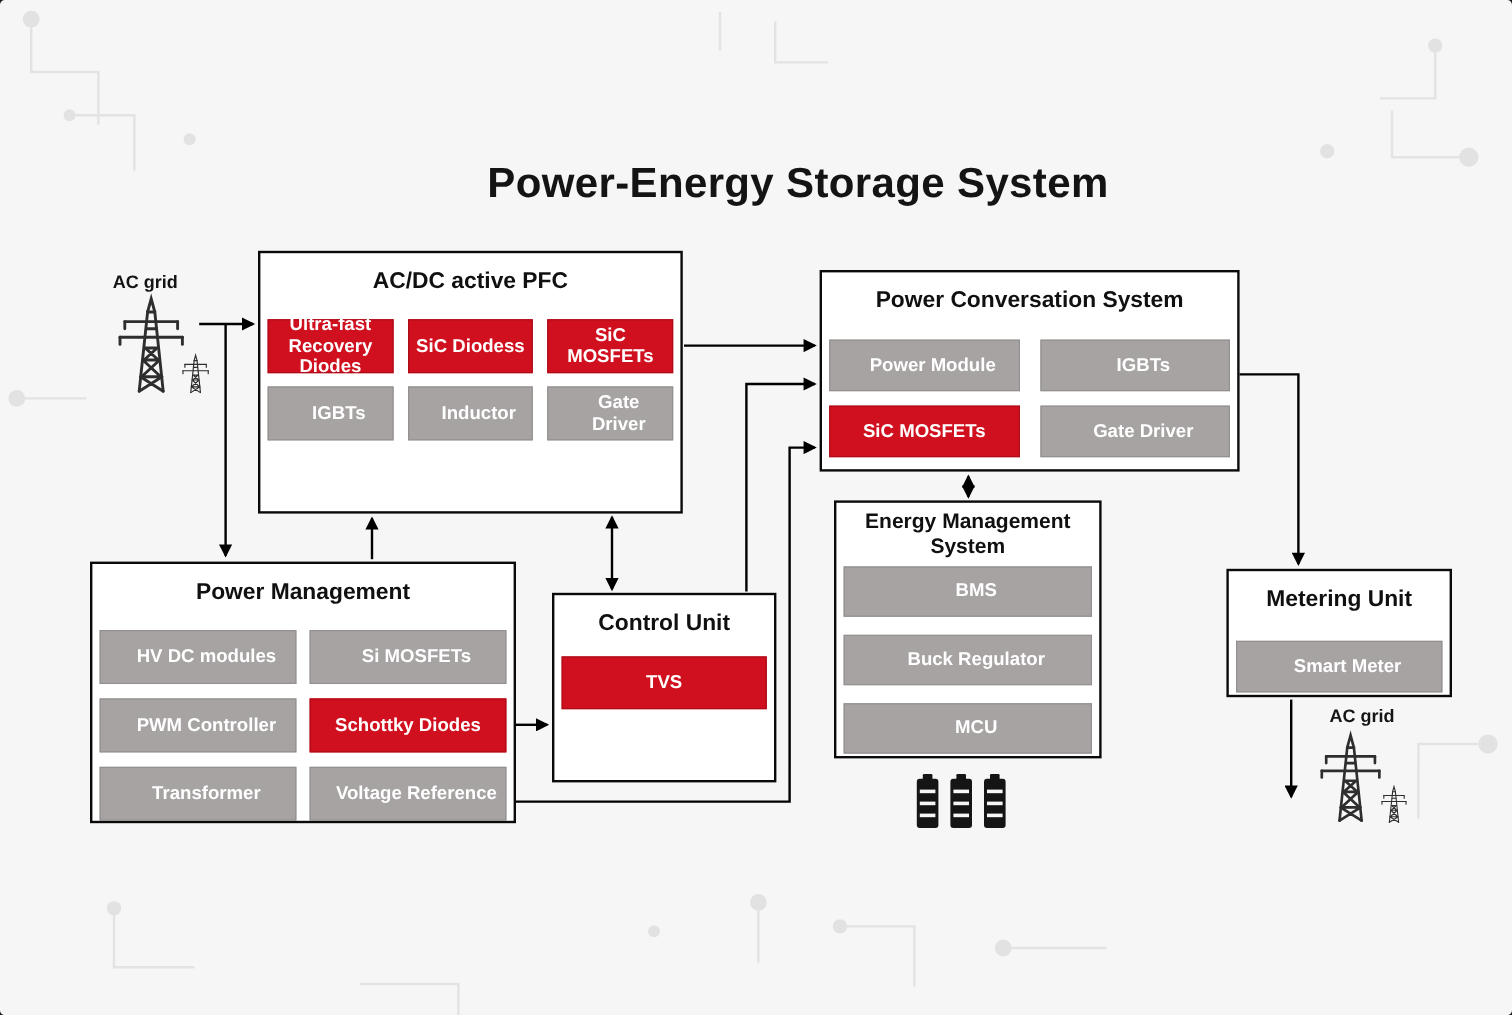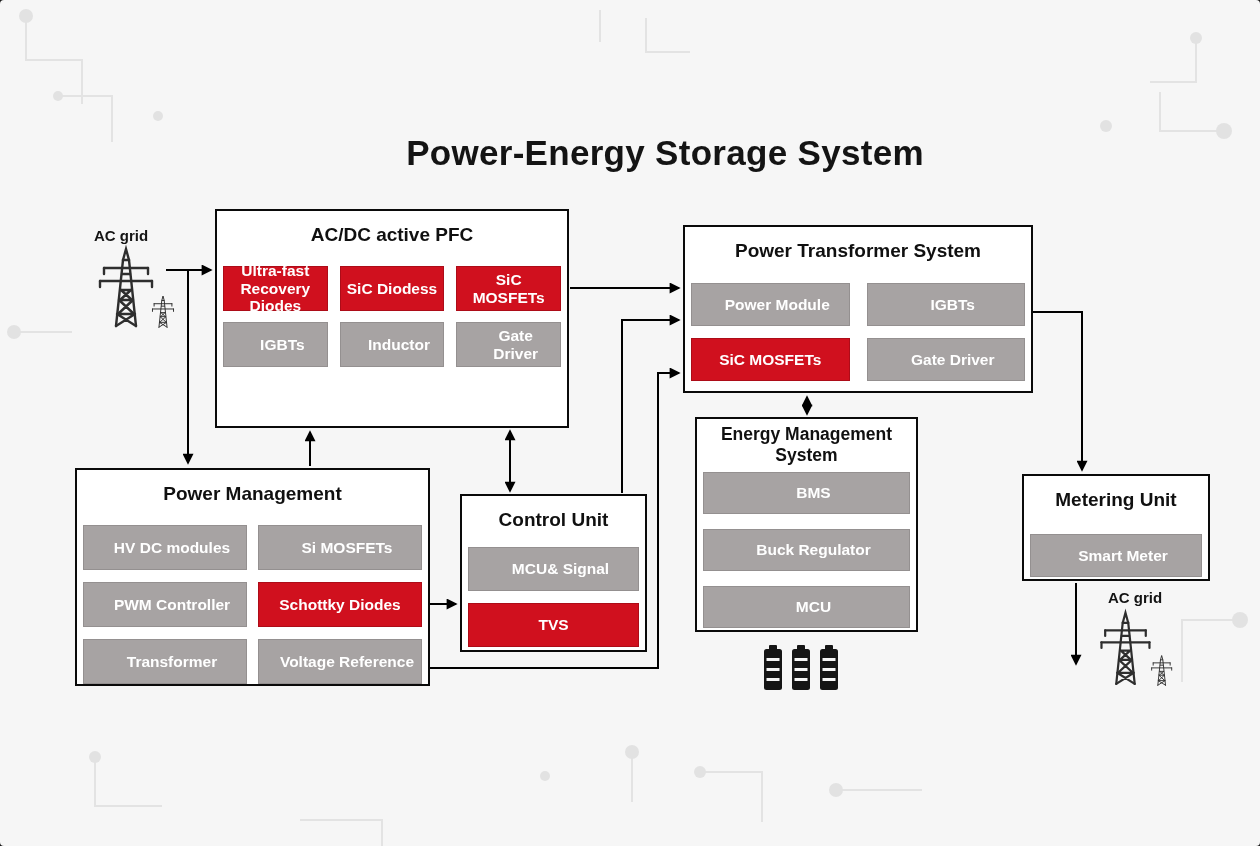--- a/index.html
+++ b/index.html
@@ -139,21 +139,21 @@
       <div class="chip" data-variant="gray">
         <span>Inductor</span>
       </div>
       <div class="chip" data-variant="gray">
         <span>Gate Driver</span>
       </div>
     </div>
   </section>
 
   <section class="box" id="box-pcs" style="left:683px;top:225px;width:350px;height:168px;">
-    <h2 class="box-title">Power Transformer System</h2>
+    <h2 class="box-title">Power Conversation System</h2>
     <div class="chip-grid">
       <div class="chip" data-variant="gray">
         <span>Power Module</span>
       </div>
       <div class="chip" data-variant="gray">
         <span>IGBTs</span>
       </div>
       <div class="chip" data-variant="red">
         <span>SiC MOSFETs</span>
       </div>
@@ -198,23 +198,20 @@
       </div>
       <div class="chip" data-variant="gray">
         <span>Voltage Reference</span>
       </div>
     </div>
   </section>
 
   <section class="box" id="box-cu" style="left:460px;top:494px;width:187px;height:158px;">
     <h2 class="box-title">Control Unit</h2>
     <div class="chip-grid">
-      <div class="chip" data-variant="gray">
-        <span>MCU&amp; Signal</span>
-      </div>
       <div class="chip" data-variant="red">
         <span>TVS</span>
       </div>
     </div>
   </section>
 
   <section class="box" id="box-mu" style="left:982px;top:474px;width:188px;height:107px;margin-left:40px;">
     <h2 class="box-title">Metering Unit</h2>
     <div class="chip-grid">
       <div class="chip" data-variant="gray">

